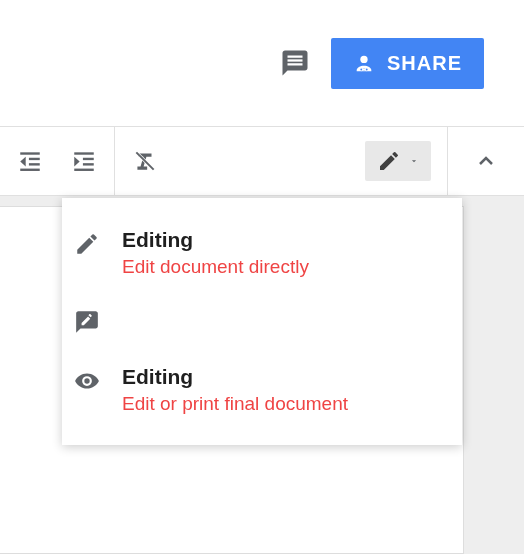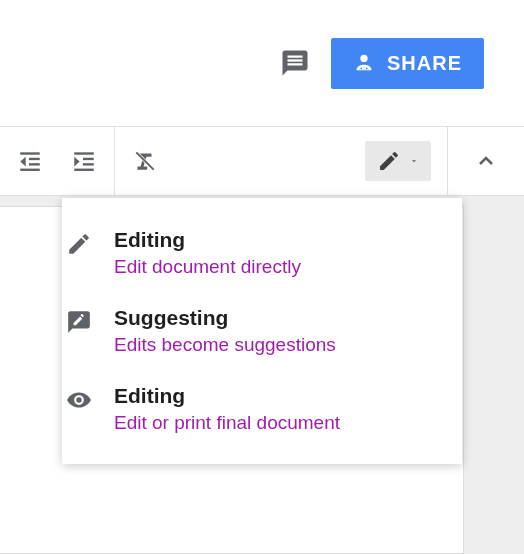--- a/index.html
+++ b/index.html
@@ -29,21 +29,21 @@
     }
     .share-btn {
       background: #4285f4;
       color: #fff;
       border: none;
       padding: 14px 22px;
       font-size: 20px;
       font-weight: bold;
       letter-spacing: 1px;
       display: flex;
-      align-items: flex-start;
+      align-items: flex-end;
       gap: 12px;
       cursor: pointer;
       border-radius: 2px;
     }
     .toolbar {
       height: 70px;
       border-top: 1px solid #e0e0e0;
       border-bottom: 1px solid #e0e0e0;
       display: flex;
       align-items: center;
@@ -107,41 +107,41 @@
       left: 62px;
       right: 62px;
       background: #fff;
       box-shadow: 0 2px 10px rgba(0,0,0,0.2);
       padding: 16px 0;
       z-index: 10;
     }
     .menu-item {
       display: flex;
       align-items: flex-start;
-      padding: 14px 4px;
+      padding: 14px 12px;
       gap: 20px;
       cursor: pointer;
     }
     .menu-icon {
       width: 28px;
       height: 28px;
       color: #5f6368;
       flex-shrink: 0;
       margin-top: 3px;
     }
     .menu-text { flex: 1; }
     .menu-title {
       font-size: 21px;
       font-weight: bold;
       color: #1f1f1f;
       margin-bottom: 4px;
     }
     .menu-desc {
       font-size: 19px;
-      color: #a21caf;
+      color: #ef4444;
     }
     svg { display: block; }
   </style>
 </head>
 <body>
 
 <div class="header">
   <div class="comment-icon">
     <svg width="30" height="30" viewBox="0 0 24 24" fill="#5f6368">
       <path d="M20 2H4c-1.1 0-2 .9-2 2v18l4-4h14c1.1 0 2-.9 2-2V4c0-1.1-.9-2-2-2z"></path>
@@ -232,24 +232,20 @@
       <div class="menu-desc">Edit document directly</div>
     </div>
   </div>
   <div class="menu-item">
     <div class="menu-icon">
       <svg width="26" height="26" viewBox="0 0 24 24" fill="#5f6368">
         <path d="M20 2H4c-1.1 0-2 .9-2 2v18l4-4h14c1.1 0 2-.9 2-2V4c0-1.1-.9-2-2-2z"></path>
         <path d="M7 13v2h2l6-6-2-2-6 6zm9.3-6.3c.2-.2.2-.5 0-.7l-1.3-1.3c-.2-.2-.5-.2-.7 0l-1 1 2 2 1-1z" fill="#fff"></path>
       </svg>
     </div>
-    <div class="menu-text">
-      <div class="menu-title">Suggesting</div>
-      <div class="menu-desc">Edits become suggestions</div>
-    </div>
   </div>
   <div class="menu-item">
     <div class="menu-icon">
       <svg width="26" height="26" viewBox="0 0 24 24" fill="#5f6368">
         <path d="M12 5C7 5 2.73 8.11 1 12c1.73 3.89 6 7 11 7s9.27-3.11 11-7c-1.73-3.89-6-7-11-7zm0 11.5A4.5 4.5 0 1 1 12 7.5a4.5 4.5 0 0 1 0 9z"></path>
         <circle cx="12" cy="12" r="2.5"></circle>
       </svg>
     </div>
     <div class="menu-text">
       <div class="menu-title">Editing</div>

